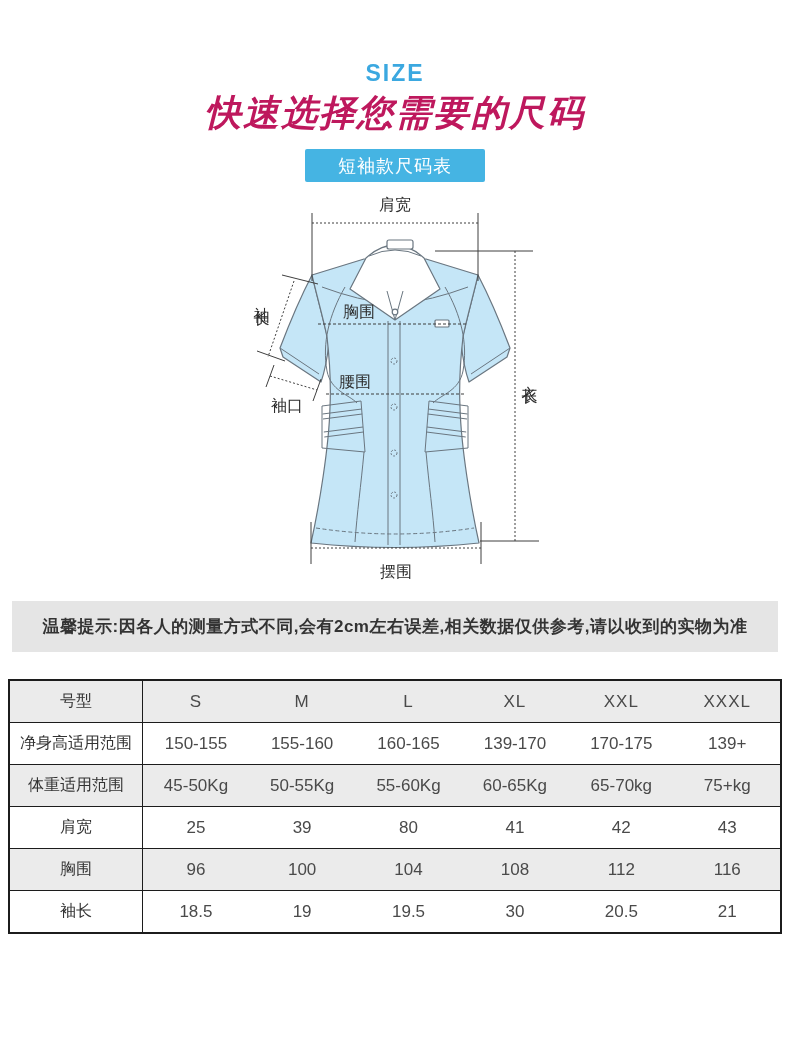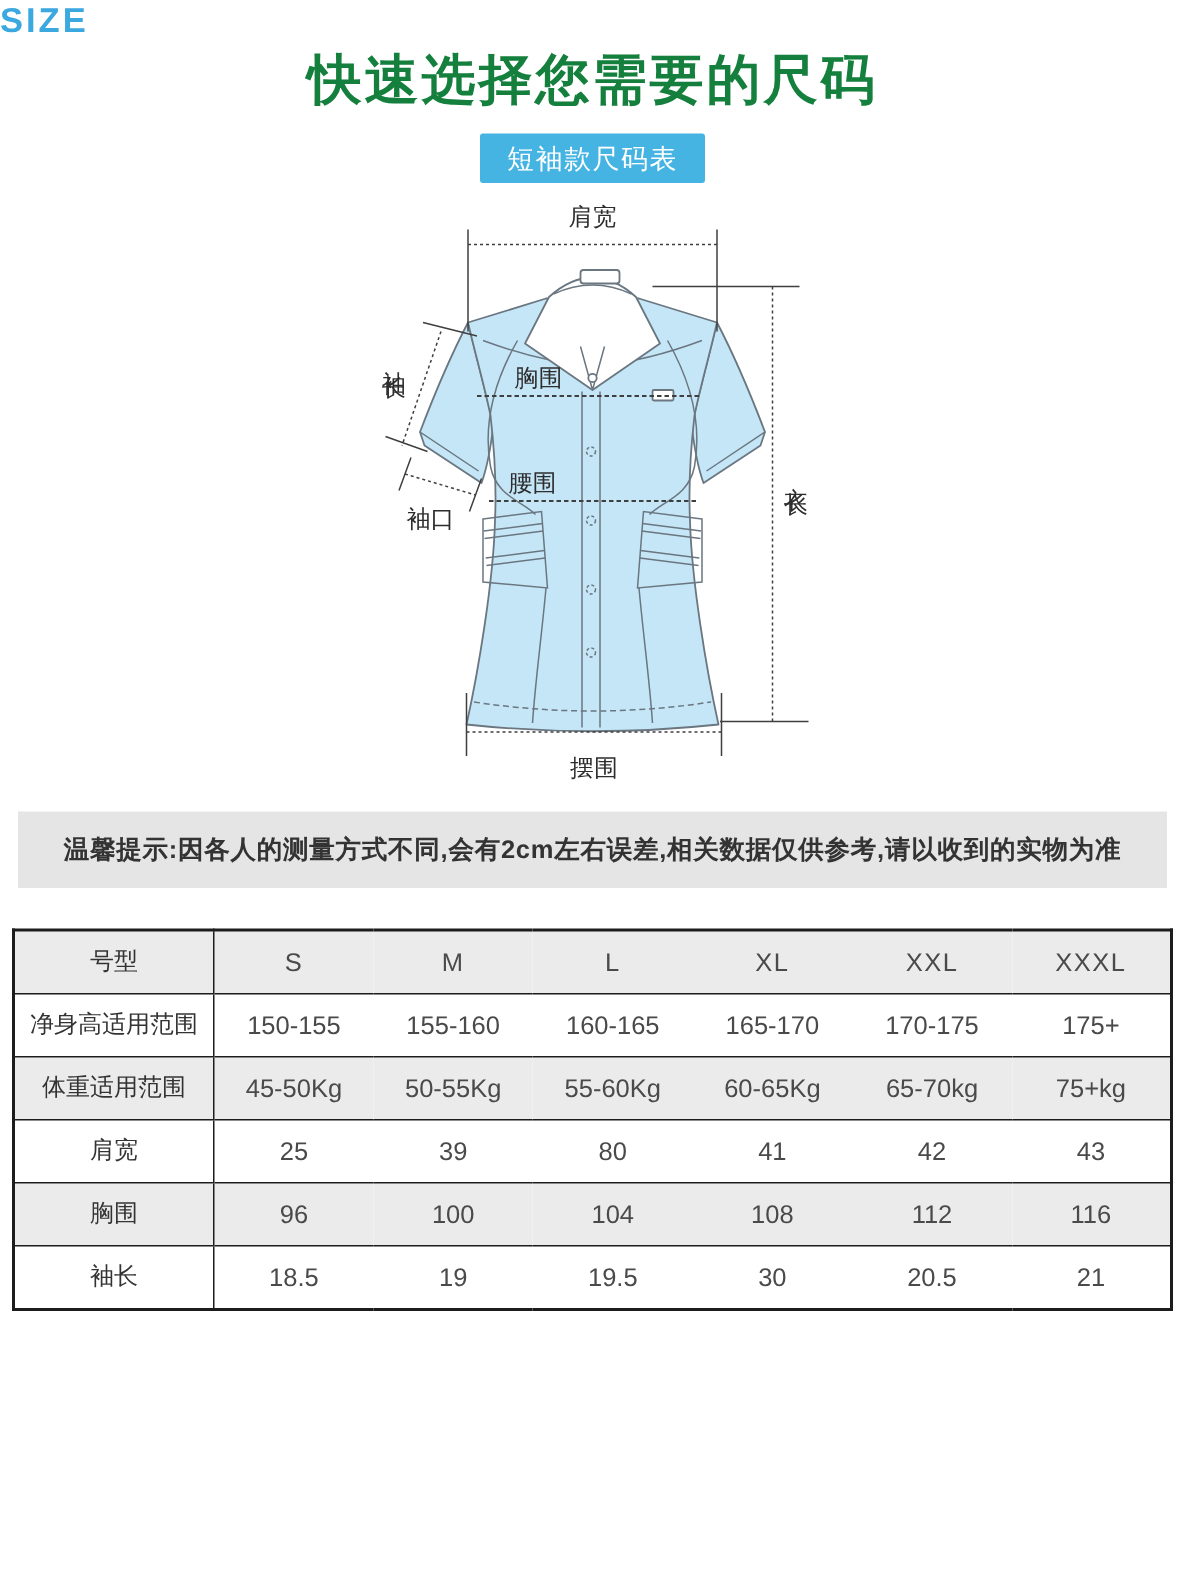--- a/index.html
+++ b/index.html
@@ -1,23 +1,23 @@
 <!DOCTYPE html>
 <html><head>
 <meta charset="utf-8">
 <style>
   html,body{margin:0;padding:0;background:#fff;}
   body{width:790px;height:1048px;overflow:hidden;font-family:"Liberation Sans","DejaVu Sans",sans-serif;}
   .page{width:790px;height:1048px;position:relative;background:#fff;}
 
-  .size-en{font-size:23px;line-height:26px;font-weight:bold;
+  .size-en{padding-top:60px;text-align:center;font-size:23px;line-height:26px;font-weight:bold;
            letter-spacing:2px;color:#3BA8E0;}
   .title{margin:6px 0 0;text-align:center;font-size:36px;line-height:42px;font-weight:bold;
-         letter-spacing:2px;color:#15803d;}
-  .badge{margin:15px auto 0;width:150px;height:33px;background:#45B4E3;color:#fff;
+         letter-spacing:2px;color:#be185d;font-style:italic;}
+  .badge{margin:15px auto 0;width:180px;height:33px;background:#45B4E3;color:#fff;
          display:flex;align-items:center;justify-content:center;font-size:18px;
          letter-spacing:1px;border-radius:2px;}
 
   .diagram{width:330px;margin:13px auto 0;}
   .diagram svg{display:block;}
   .sh{fill:#C5E6F7;stroke:#6A7680;stroke-width:1.2;stroke-linejoin:round;}
   .wh{fill:#FFFFFF;stroke:#6A7680;stroke-width:1.2;stroke-linejoin:round;}
   .ln{fill:none;stroke:#6A7680;stroke-width:1;}
   .dsh{fill:none;stroke:#6A7680;stroke-width:1;stroke-dasharray:4 2.5;}
   .btn{fill:none;stroke:#6A7680;stroke-width:1;stroke-dasharray:2 1.5;}
@@ -137,23 +137,23 @@
           <th class="size-col">XXL</th>
           <th class="size-col">XXXL</th>
         </tr>
       </thead>
     <tbody>
         <tr>
           <th class="label-col">净身高适用范围</th>
           <td>150-155</td>
           <td>155-160</td>
           <td>160-165</td>
-          <td>165-170</td>
+          <td>139-170</td>
           <td>170-175</td>
-          <td>175+</td>
+          <td>139+</td>
         </tr>
         <tr>
           <th class="label-col">体重适用范围</th>
           <td>45-50Kg</td>
           <td>50-55Kg</td>
           <td>55-60Kg</td>
           <td>60-65Kg</td>
           <td>65-70kg</td>
           <td>75+kg</td>
         </tr>

